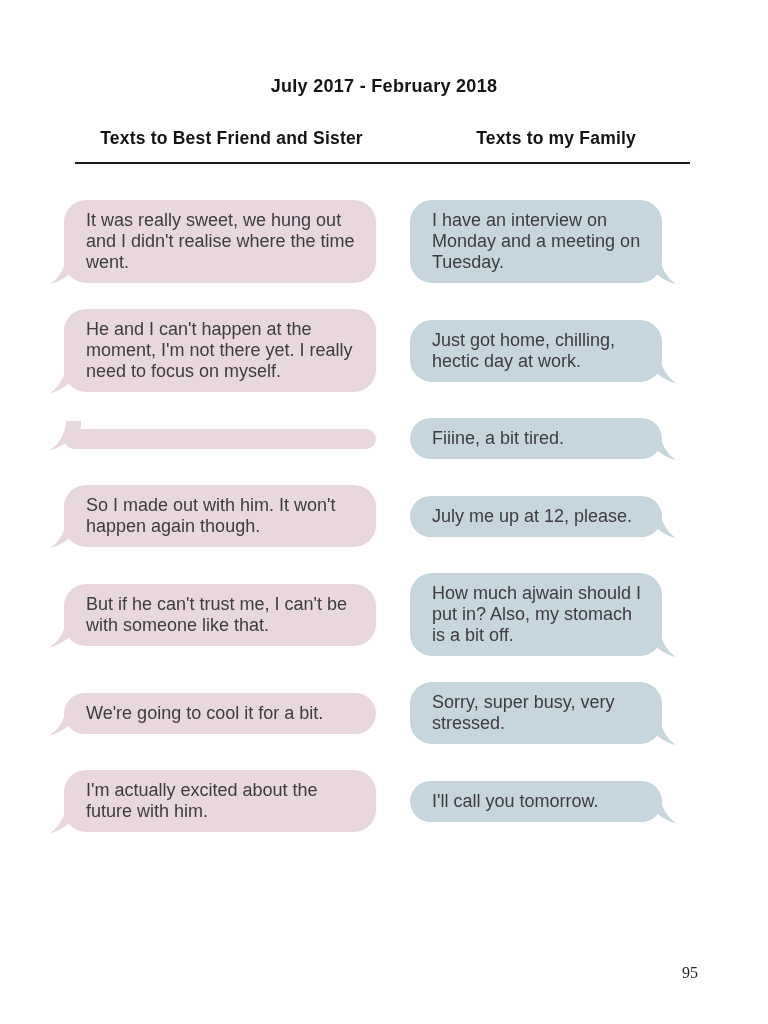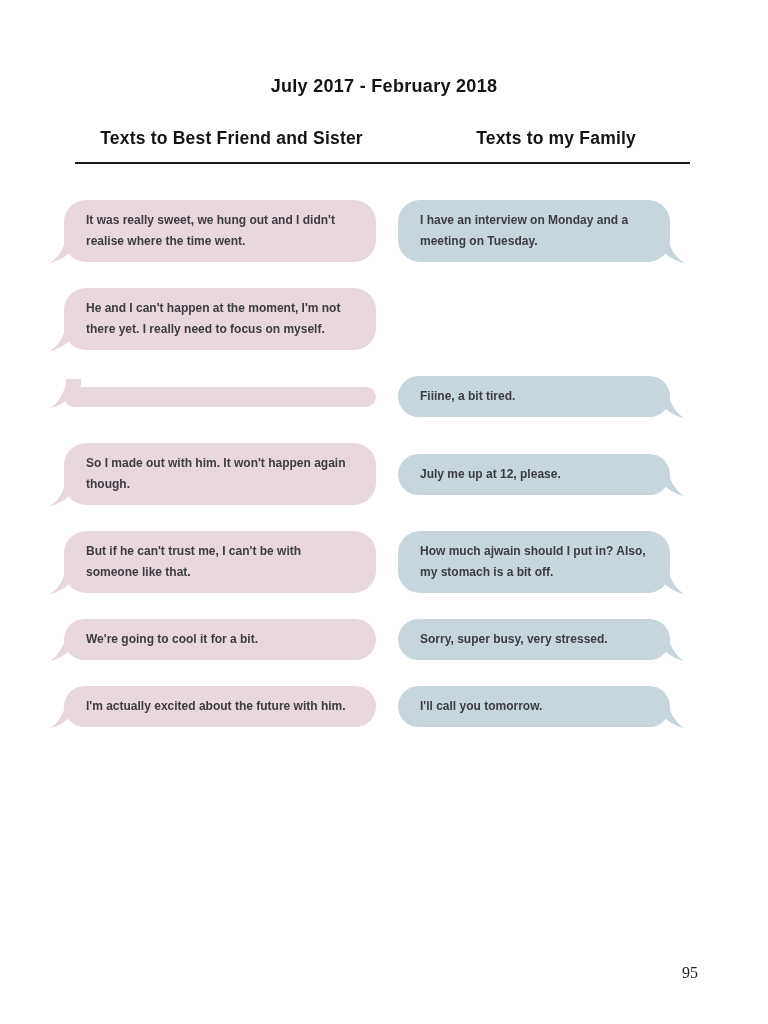--- a/index.html
+++ b/index.html
@@ -42,31 +42,30 @@
     margin: 13px 78px 0 75px;
   }
   .chat { padding: 36px 70px 0 64px; }
   .row {
     display: flex;
     align-items: center;
     margin-bottom: 26px;
   }
   .cell { flex: 0 0 auto; }
   .cell.cl { width: 312px; }
-  .cell.cr { width: 272px; margin-left: 22px; }
+  .cell.cr { width: 252px; margin-left: 34px; }
   .bubble {
     position: relative;
     box-sizing: border-box;
     width: 100%;
     border-radius: 22px;
     padding: 10px 20px 10px 22px;
-    font-size: 12px;
+    font-size: 18px;
     line-height: 21px;
     color: var(--text-color, #3c3c41);
-    font-weight: bold;
   }
   .bubble.l { background: var(--left-bubble, #e8d8de); }
   .bubble.r { background: var(--right-bubble, #c7d6dc); }
   .tail {
     position: absolute;
     bottom: -2px;
     width: 32px;
     height: 30px;
     pointer-events: none;
   }
@@ -114,20 +113,28 @@
 
   <div class="row">
     <div class="cell cl">
       <div class="bubble l">
         <span class="msg-text">He and I can't happen at the moment, I'm not there yet. I really need to focus on myself.</span>
         <svg class="tail tl" viewBox="0 0 32 30" aria-hidden="true">
           <path d="M31 0 L16 0 C16 12 9 23 0 29 C11 27 23 18 31 6 Z" fill="currentColor"></path>
         </svg>
       </div>
     </div>
+    <div class="cell cr">
+      <div class="bubble r">
+        <span class="msg-text">Just got home, chilling, hectic day at work.</span>
+        <svg class="tail tr" viewBox="0 0 32 30" aria-hidden="true">
+          <path d="M31 0 L16 0 C16 12 9 23 0 29 C11 27 23 18 31 6 Z" fill="currentColor"></path>
+        </svg>
+      </div>
+    </div>
   </div>
 
   <div class="row">
     <div class="cell cl">
       <div class="bubble l">
         <svg class="tail tl" viewBox="0 0 32 30" aria-hidden="true">
           <path d="M31 0 L16 0 C16 12 9 23 0 29 C11 27 23 18 31 6 Z" fill="currentColor"></path>
         </svg>
       </div>
     </div>

